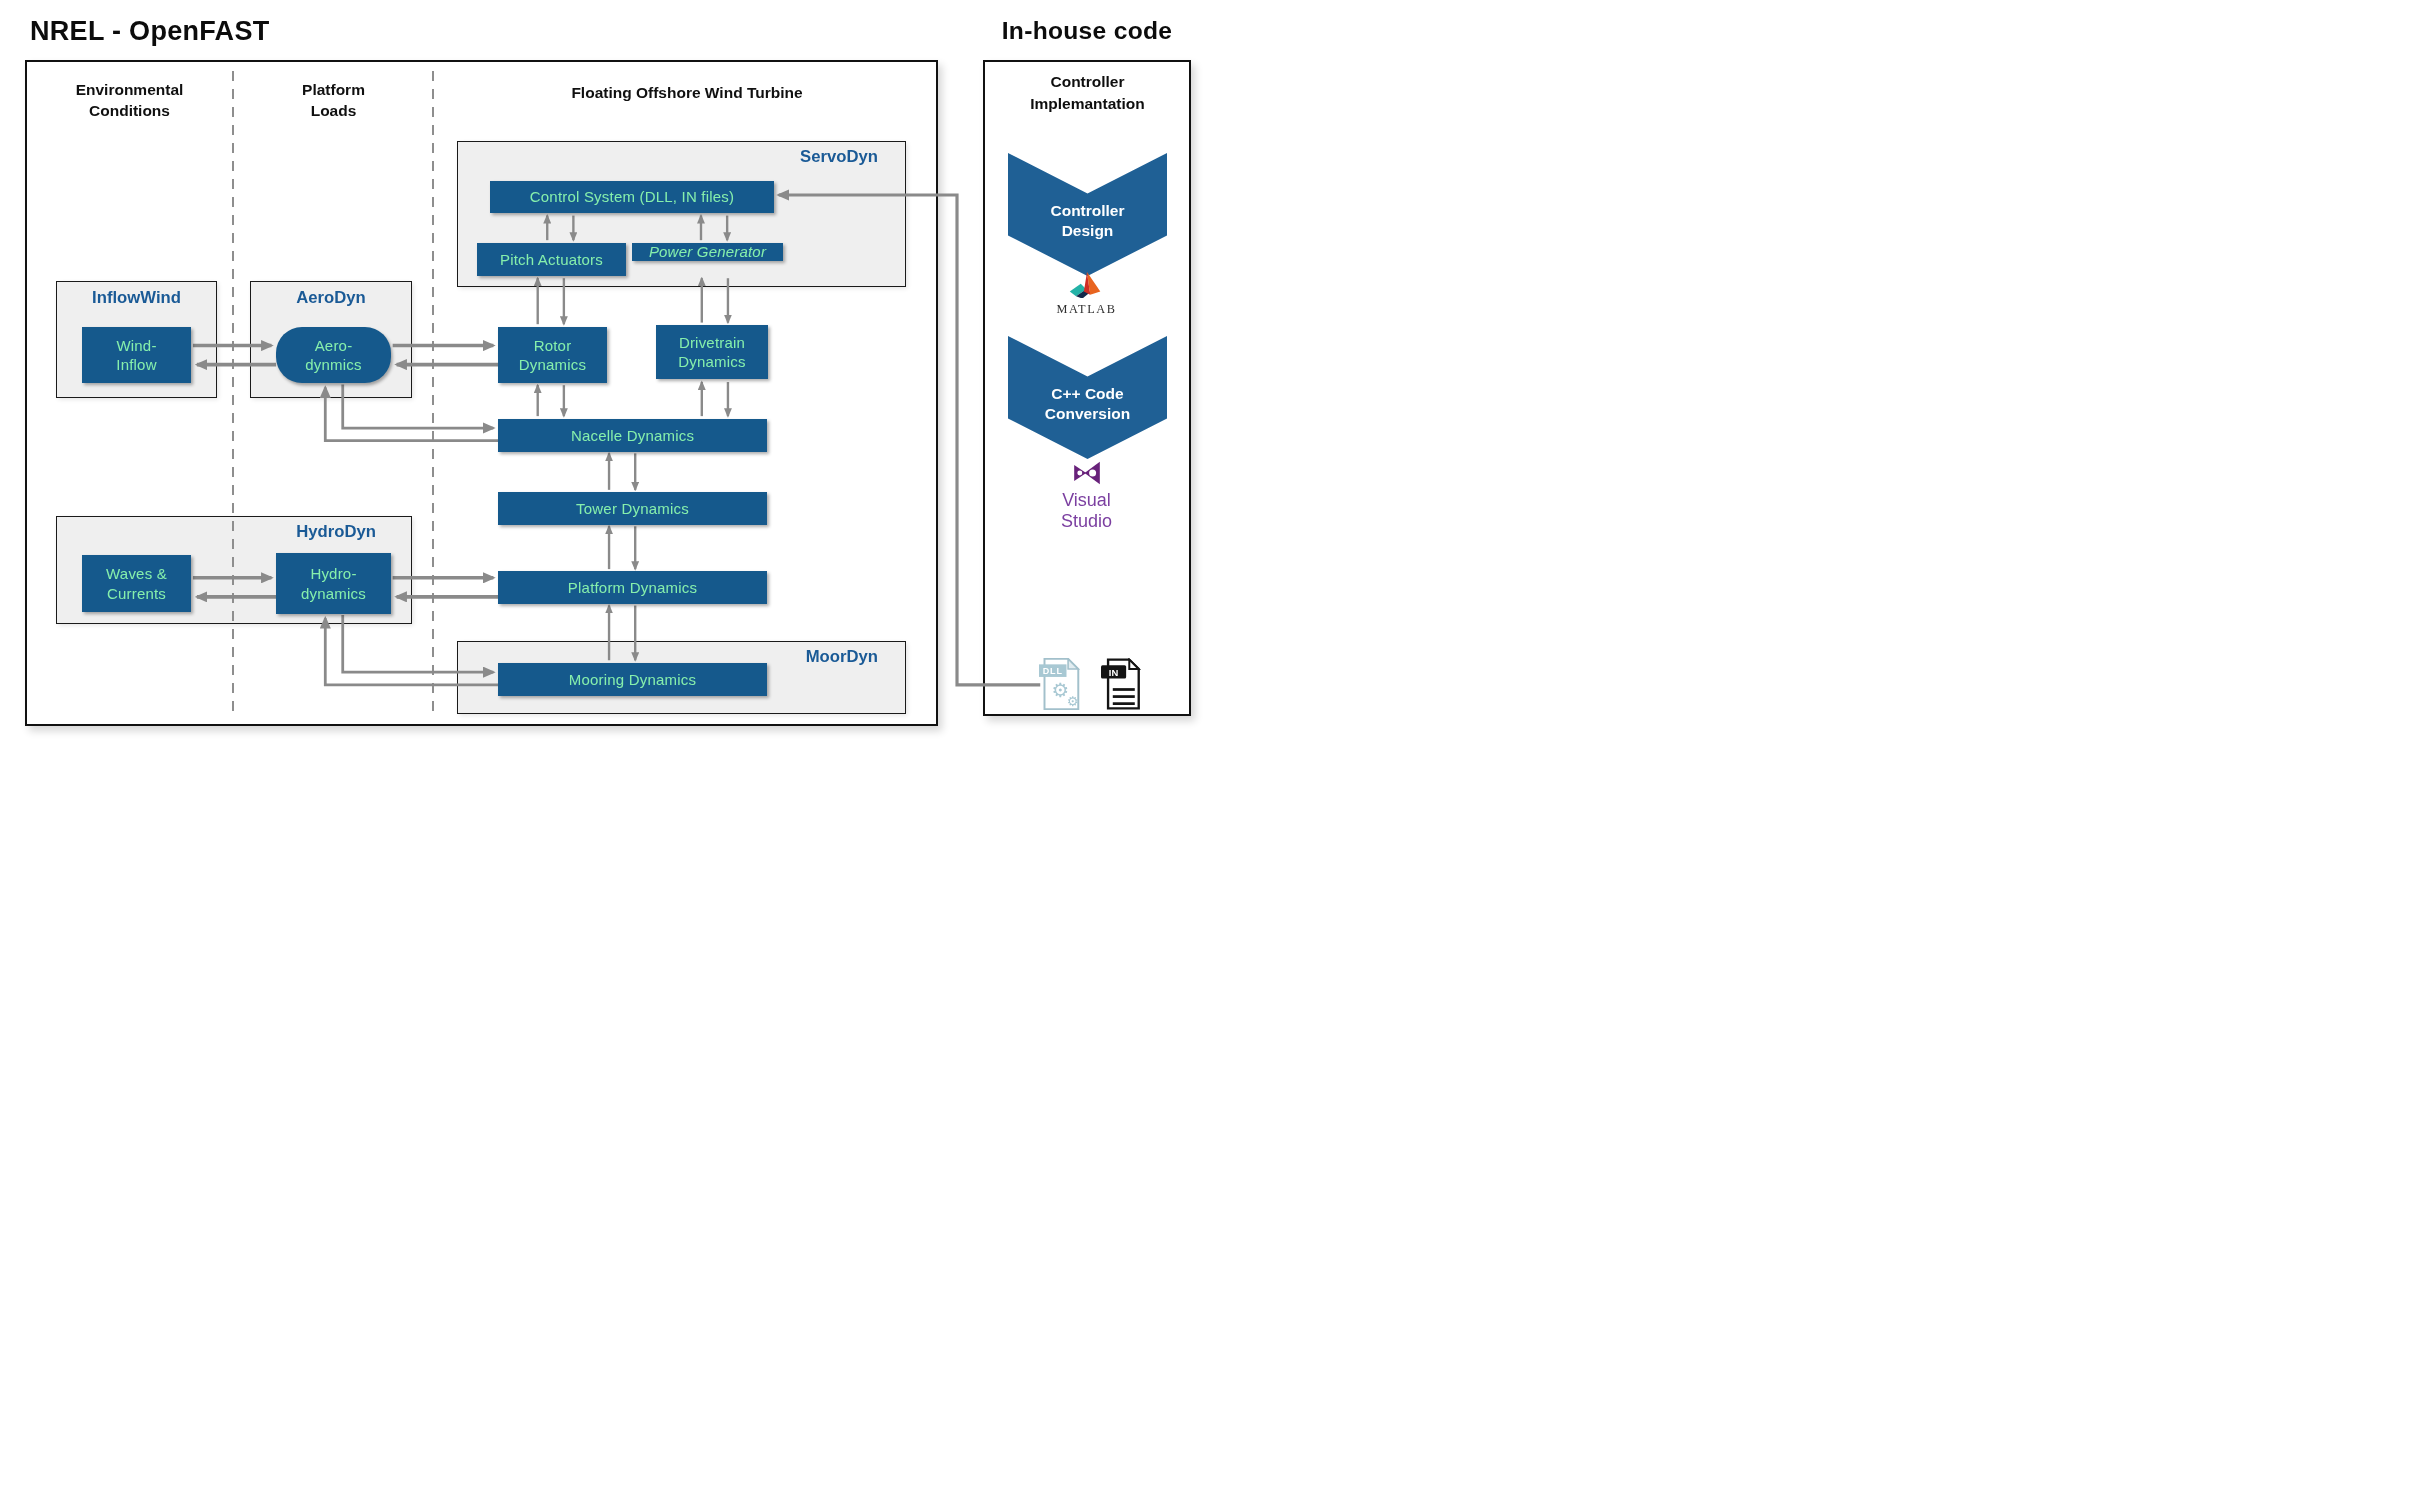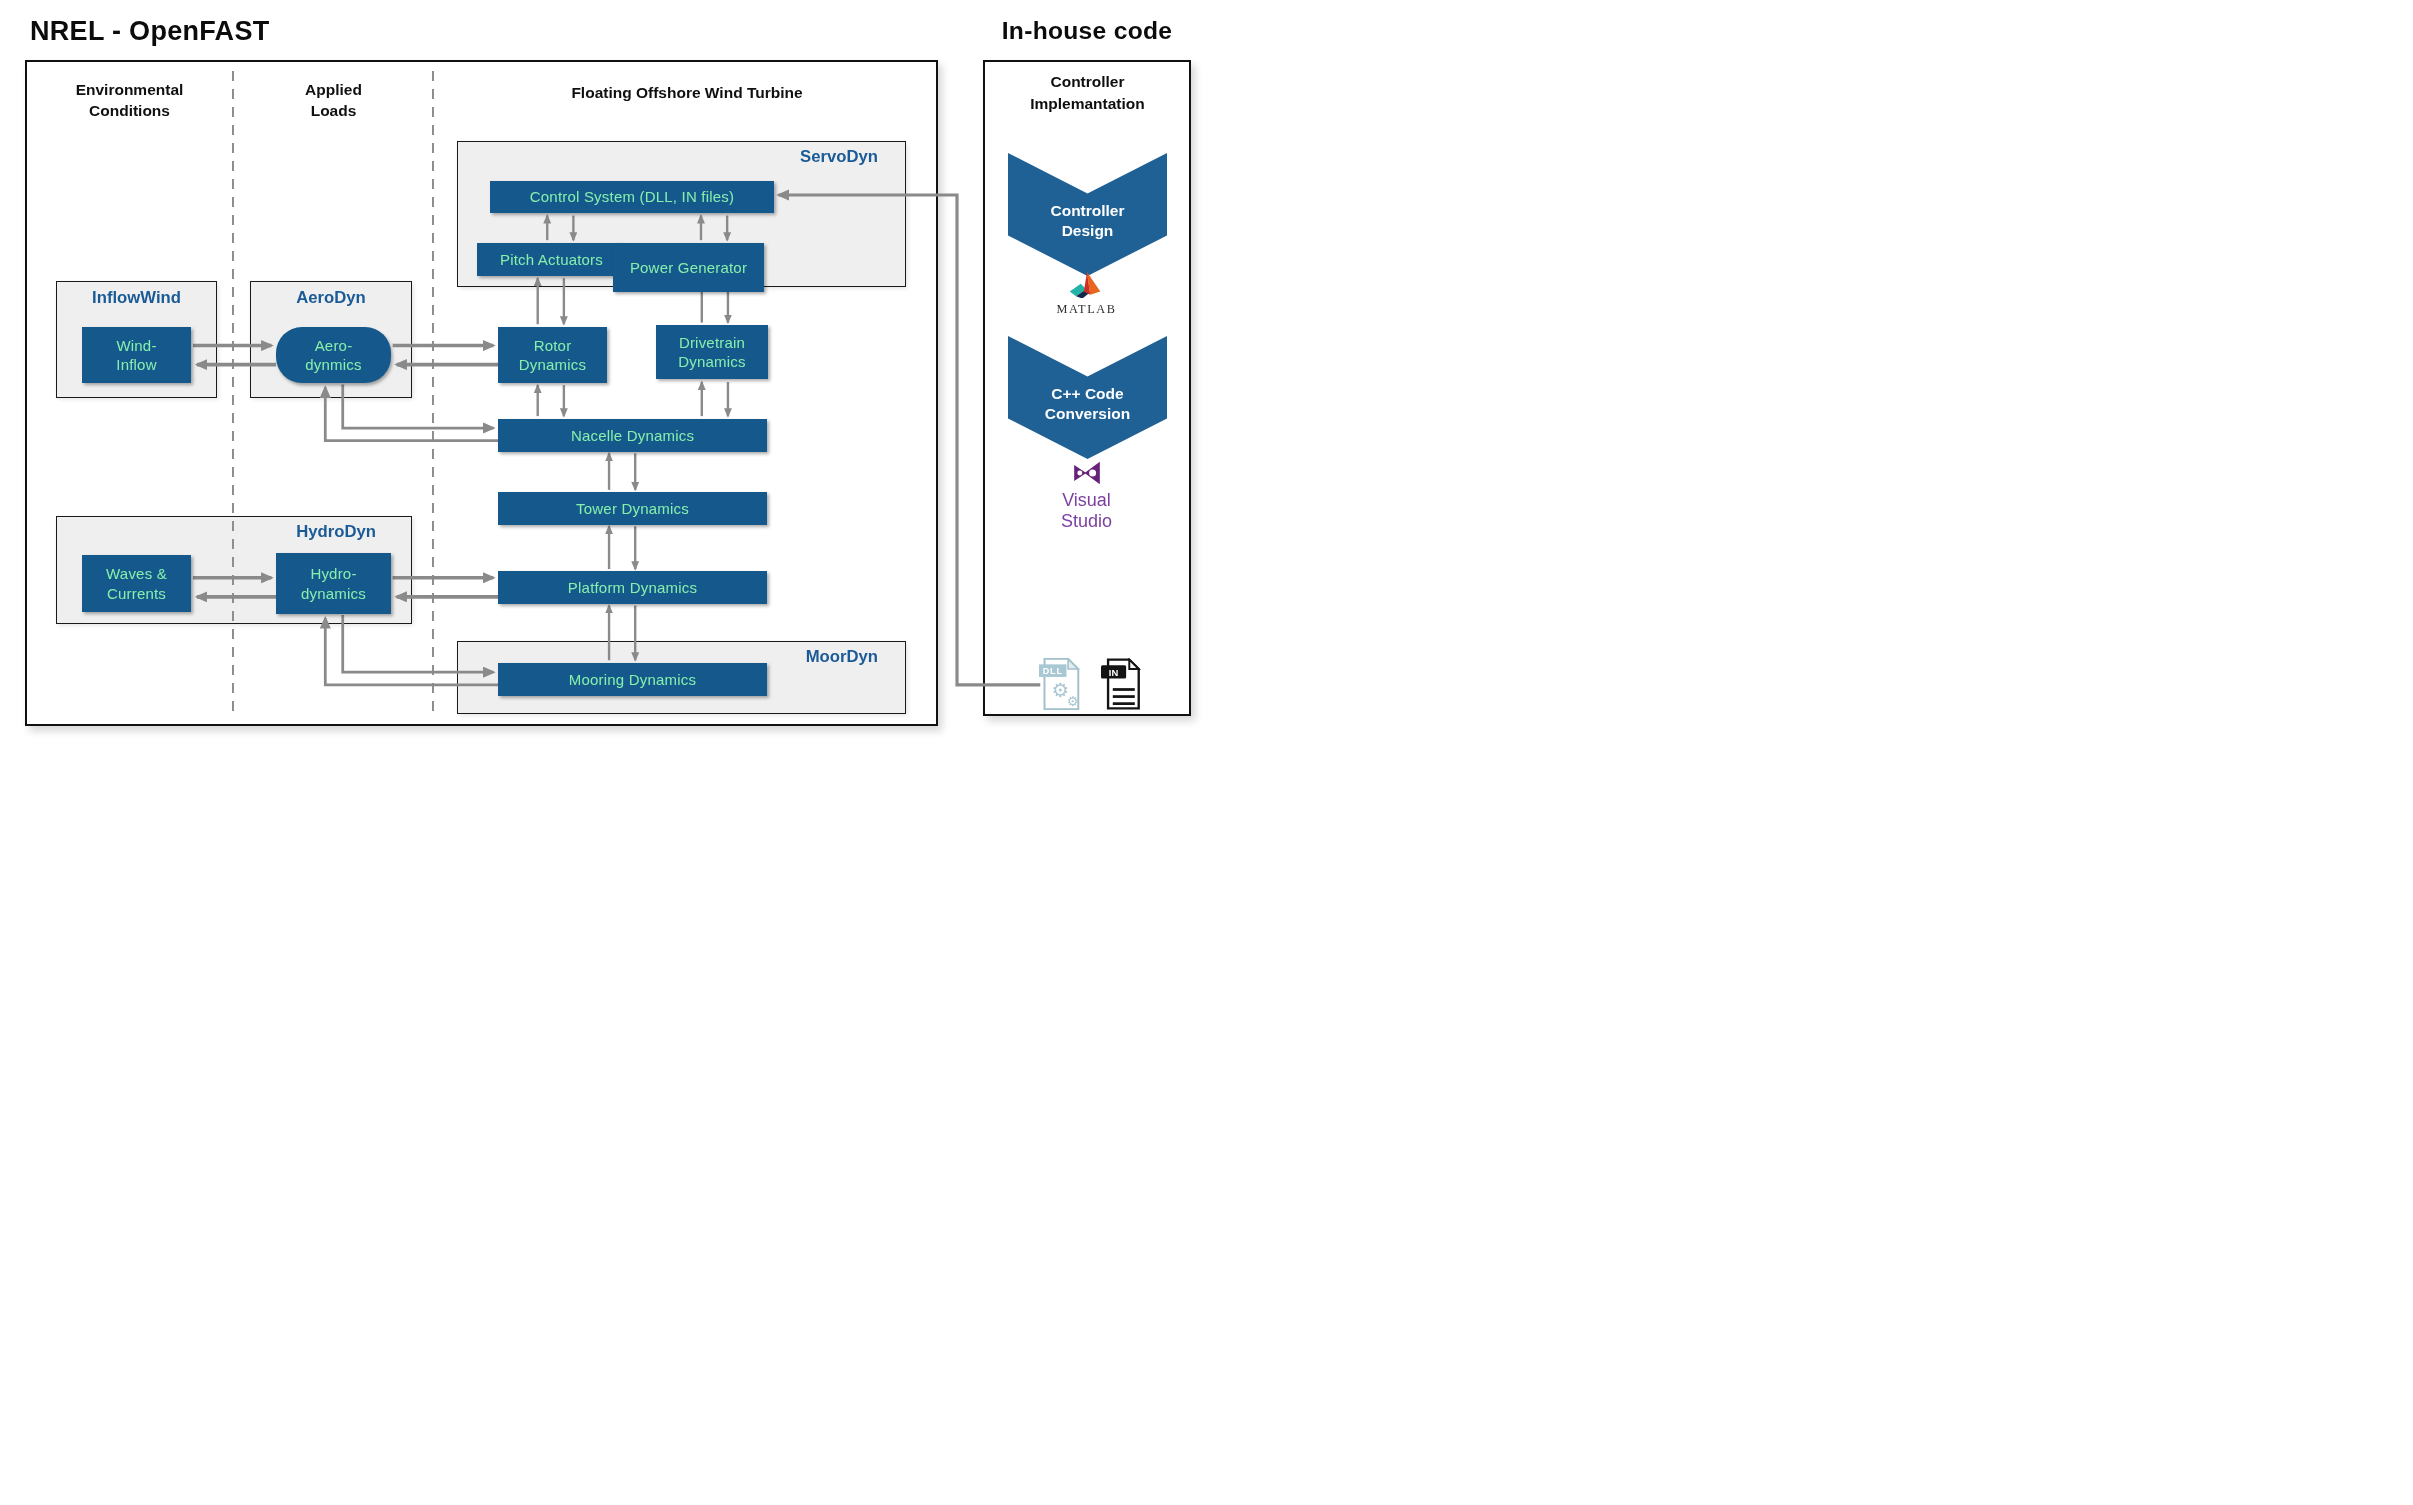--- a/index.html
+++ b/index.html
@@ -43,21 +43,21 @@
   .sl-right{top:4.8px;right:27px;}
   .sl-center{top:6.3px;left:0;width:100%;text-align:center;}
   .sl-hydro{top:4.8px;right:35px;}
 
   .node{position:absolute;background:var(--node-blue);color:#86efac;z-index:4;
     display:flex;align-items:center;justify-content:center;text-align:center;
     font-size:15px;line-height:1.3;letter-spacing:0.2px;
     box-shadow:1.6px 2.4px 3.2px rgba(0,0,0,.33);}
   .n-control{left:490px;top:181px;width:284px;height:32px;}
   .n-pitch{left:477px;top:243px;width:149px;height:32.5px;}
-  .n-power{left:613px;top:243px;width:151px;height:49px;}
+  .n-power{left:632px;top:243px;width:151px;height:18px;font-style:italic;}
   .n-rotor{left:498px;top:327px;width:109px;height:56px;}
   .n-drivetrain{left:656px;top:325px;width:112px;height:54px;}
   .n-nacelle{left:498px;top:419px;width:269px;height:32.5px;}
   .n-tower{left:498px;top:492px;width:269px;height:32.5px;}
   .n-platform{left:498px;top:571px;width:269px;height:32.5px;}
   .n-mooring{left:498px;top:663px;width:269px;height:32.5px;}
   .n-wind{left:82px;top:327px;width:109px;height:56px;}
   .n-aero{left:276px;top:327px;width:115px;height:56px;border-radius:26px;}
   .n-waves{left:82px;top:555px;width:109px;height:57px;}
   .n-hydro{left:276px;top:553px;width:115px;height:61px;}
@@ -88,21 +88,21 @@
 <div class="canvas">
 
   <div class="title title-left">NREL - OpenFAST</div>
   <div class="title title-right">In-house code</div>
 
   <div class="main-box"></div>
   <div class="inhouse-panel"></div>
 
   <div class="col-header col-env pre">Environmental
 Conditions</div>
-  <div class="col-header col-loads pre">Applied
+  <div class="col-header col-loads pre">Platform
 Loads</div>
   <div class="col-header col-fowt">Floating Offshore Wind Turbine</div>
 
   <div class="vdash vdash1"></div>
   <div class="vdash vdash2"></div>
 
   <div class="section sec-servodyn">
     <div class="sec-label sl-right">ServoDyn</div>
   </div>
   <div class="section sec-moordyn">

